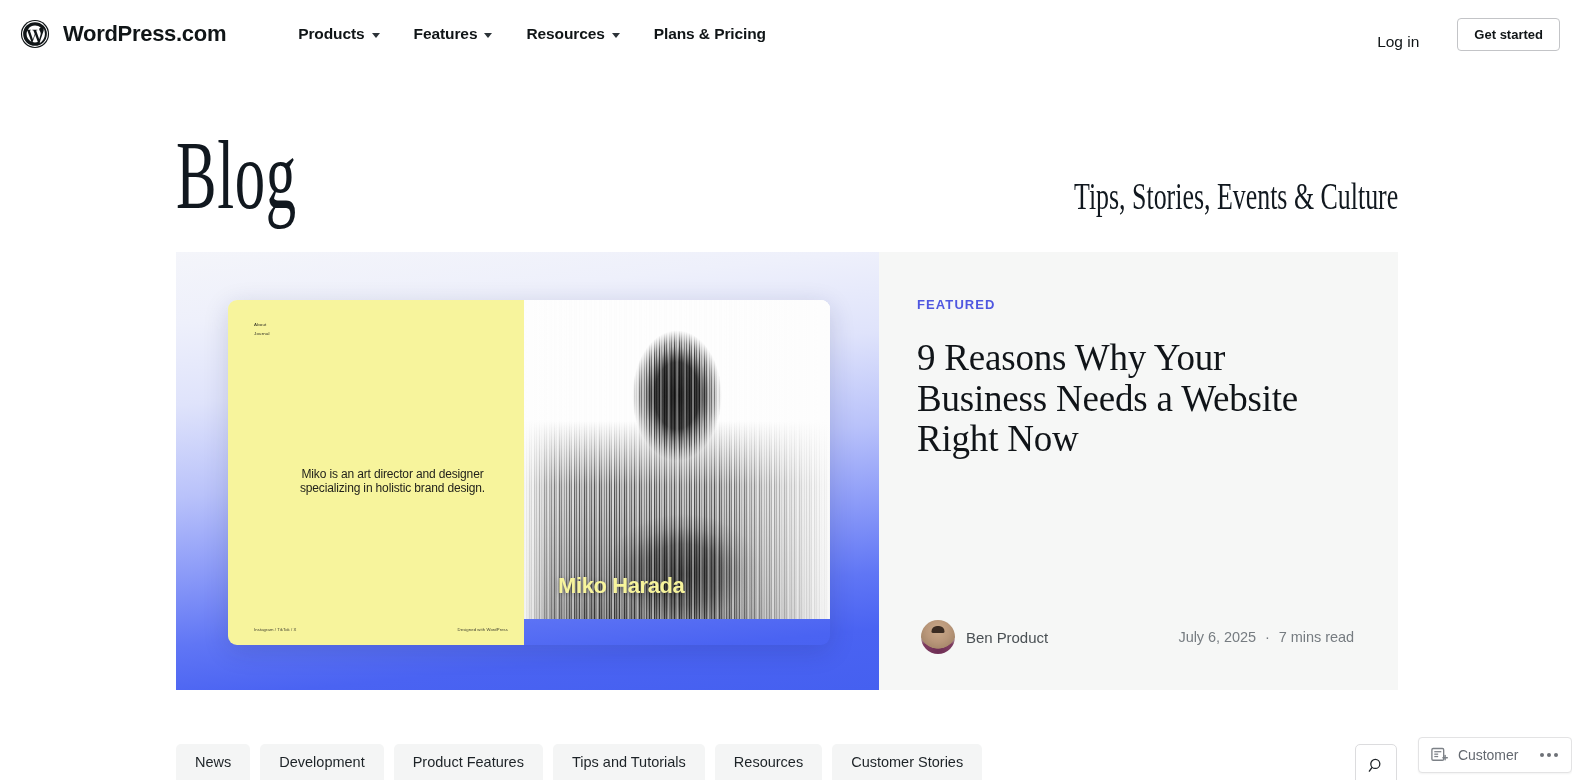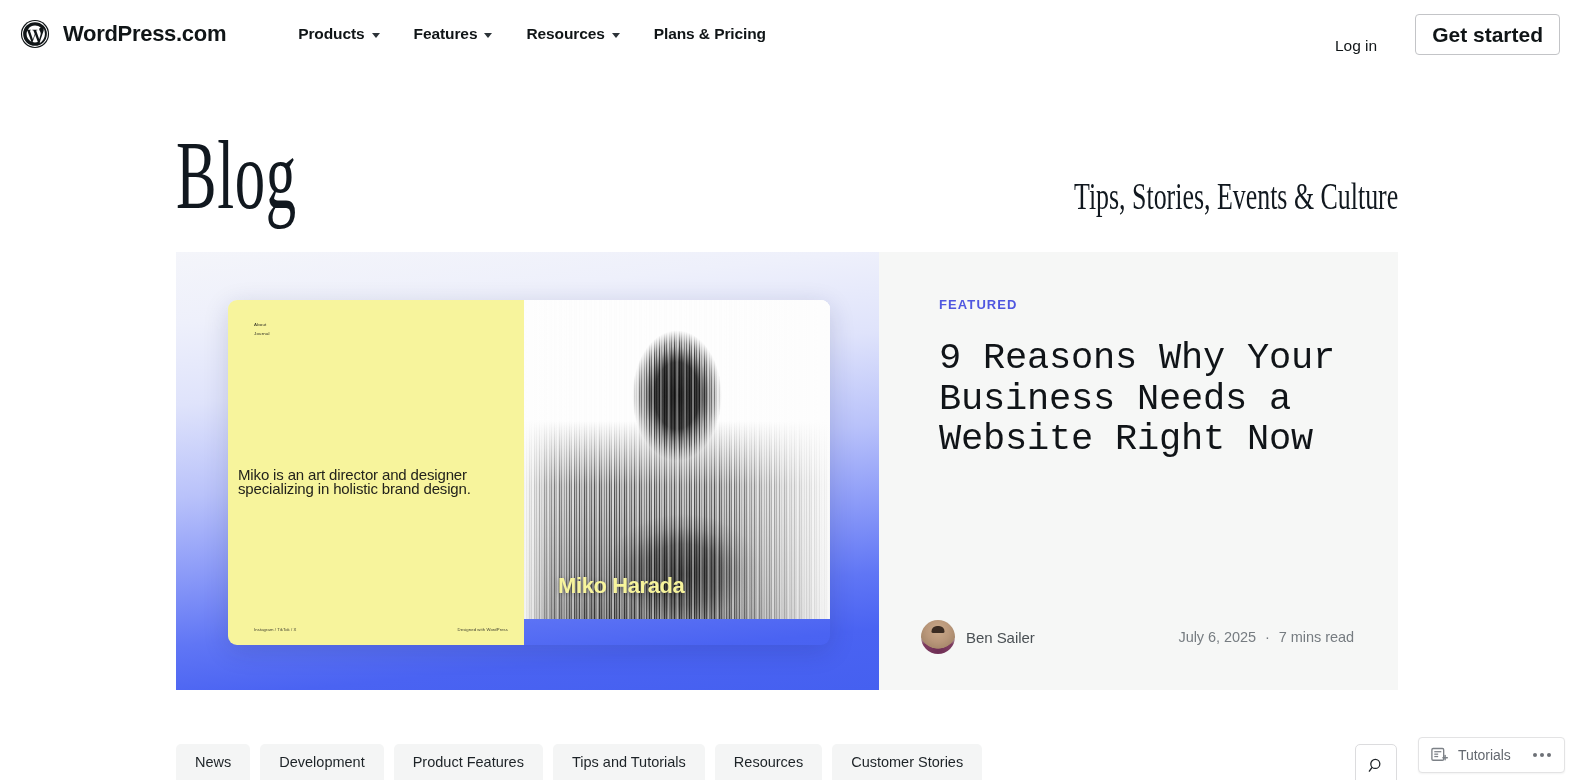--- a/index.html
+++ b/index.html
@@ -85,21 +85,21 @@
   }
   .login-link {
     font-size: 15.5px;
     font-weight: 400;
     color: #101517;
     padding: 0 22px;
     cursor: pointer;
     white-space: nowrap;
   }
   .get-started {
-    font-size: 21px;
+    font-size: 13px;
     font-weight: 700;
     color: #101517;
     background: #fff;
     border: 1px solid #c3c4c7;
     border-radius: 4px;
     padding: 9px 16px;
     cursor: pointer;
     white-space: nowrap;
     line-height: 1;
   }
@@ -207,27 +207,28 @@
     position: absolute;
     left: 26px;
     top: 20px;
     font-size: 4.4px;
     line-height: 9px;
     color: #2a2a20;
     letter-spacing: 0.2px;
   }
   .mock-body {
     position: absolute;
-    left: 10px;
+    left: 42px;
     top: 168px;
     width: 245px;
-    font-size: 15px;
+    font-size: 12px;
     line-height: 13.5px;
     color: #23231c;
     letter-spacing: -0.15px;
+    text-align: center;
   }
   .mock-foot {
     position: absolute;
     left: 26px;
     right: 16px;
     bottom: 13px;
     display: flex;
     justify-content: space-between;
     font-size: 4.2px;
     color: #3a3a2c;
@@ -300,34 +301,34 @@
     letter-spacing: -0.4px;
     line-height: 1;
     text-shadow: 0 1px 5px rgba(0,0,0,0.35);
     white-space: nowrap;
   }
 
   
   .fpanel {
     flex: 1;
     background: #f6f7f6;
-    padding: 46px 44px 0 60px;
+    padding: 46px 44px 0 38px;
     position: relative;
   }
   .featured-eyebrow {
     font-size: 13px;
     font-weight: 700;
     letter-spacing: 1.1px;
     color: #4f57e0;
     text-transform: uppercase;
     line-height: 1;
   }
   .featured-title {
     margin-top: 27px;
-    font-family: Liberation Mono, monospace;
+    font-family: Liberation Serif, serif;
     font-size: 37px;
     line-height: 1.1;
     font-weight: 400;
     color: #101418;
     letter-spacing: -0.2px;
     max-width: 420px;
     cursor: pointer;
   }
   .featured-excerpt {
     margin-top: 20px;
@@ -538,21 +539,21 @@
     </div>
   </div>
 
   <div class="fpanel">
     <div class="featured-eyebrow">FEATURED</div>
     <h1 class="featured-title">9 Reasons Why Your Business Needs a Website Right Now</h1>
 
     <div class="featured-meta">
       <div class="author">
         <div class="avatar"></div>
-        <span class="author-name">Ben Sailer</span>
+        <span class="author-name">Ben Product</span>
       </div>
       <div class="post-meta">
         <span>July 6, 2025</span>
         <span class="meta-dot">·</span>
         <span>7 mins read</span>
       </div>
     </div>
   </div>
 </div>
 
@@ -574,19 +575,19 @@
 
 <div class="subscribe-bar">
   <svg width="19" height="19" viewBox="0 0 20 20">
     <rect x="2" y="2.6" width="12.4" height="12.4" rx="1.3" fill="none" stroke="#7c8187" stroke-width="1.4"></rect>
     <line x1="4.5" y1="6" x2="11.9" y2="6" stroke="#7c8187" stroke-width="1.3"></line>
     <line x1="4.5" y1="8.6" x2="8.6" y2="8.6" stroke="#7c8187" stroke-width="1.3"></line>
     <line x1="4.5" y1="11.1" x2="8.6" y2="11.1" stroke="#7c8187" stroke-width="1.3"></line>
     <line x1="13.6" y1="12.3" x2="18.2" y2="12.3" stroke="#7c8187" stroke-width="1.5" stroke-linecap="round"></line>
     <line x1="15.9" y1="10" x2="15.9" y2="14.6" stroke="#7c8187" stroke-width="1.5" stroke-linecap="round"></line>
   </svg>
-  <span class="sub-label">Tutorials</span>
+  <span class="sub-label">Customer</span>
   <span class="dots">
     <i></i>
     <i></i>
     <i></i>
   </span>
 </div>
 
 </body></html>

